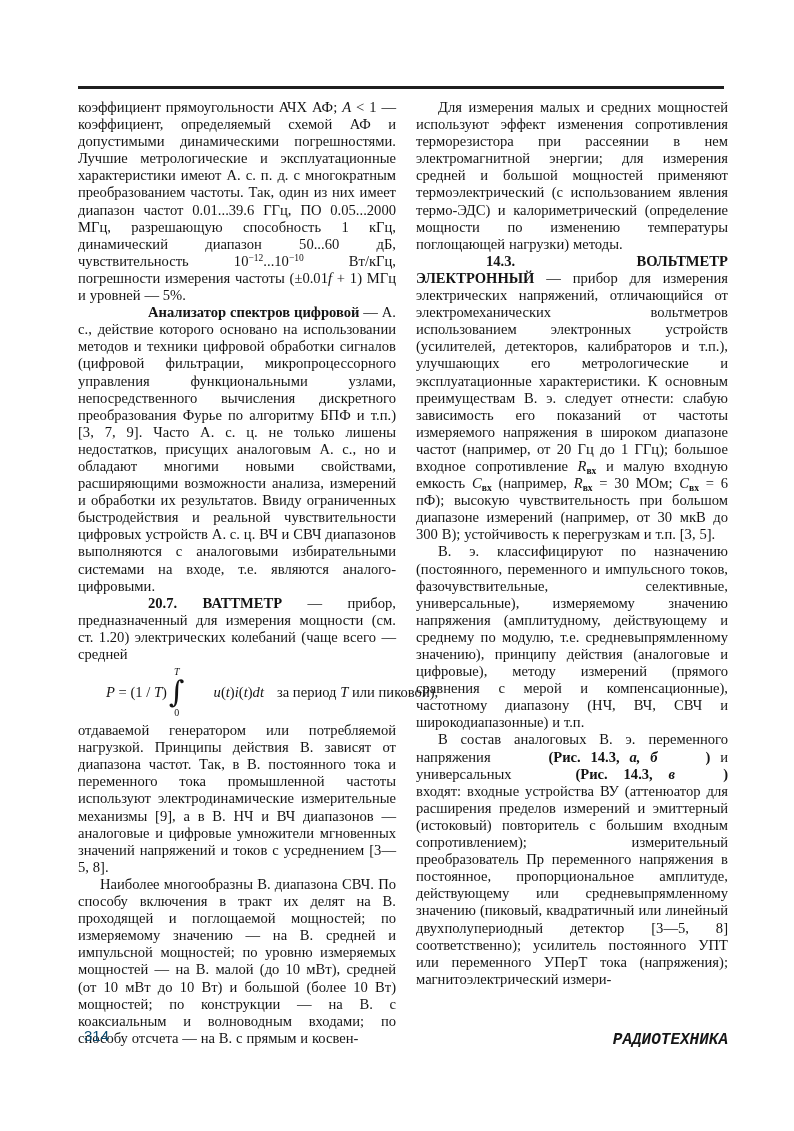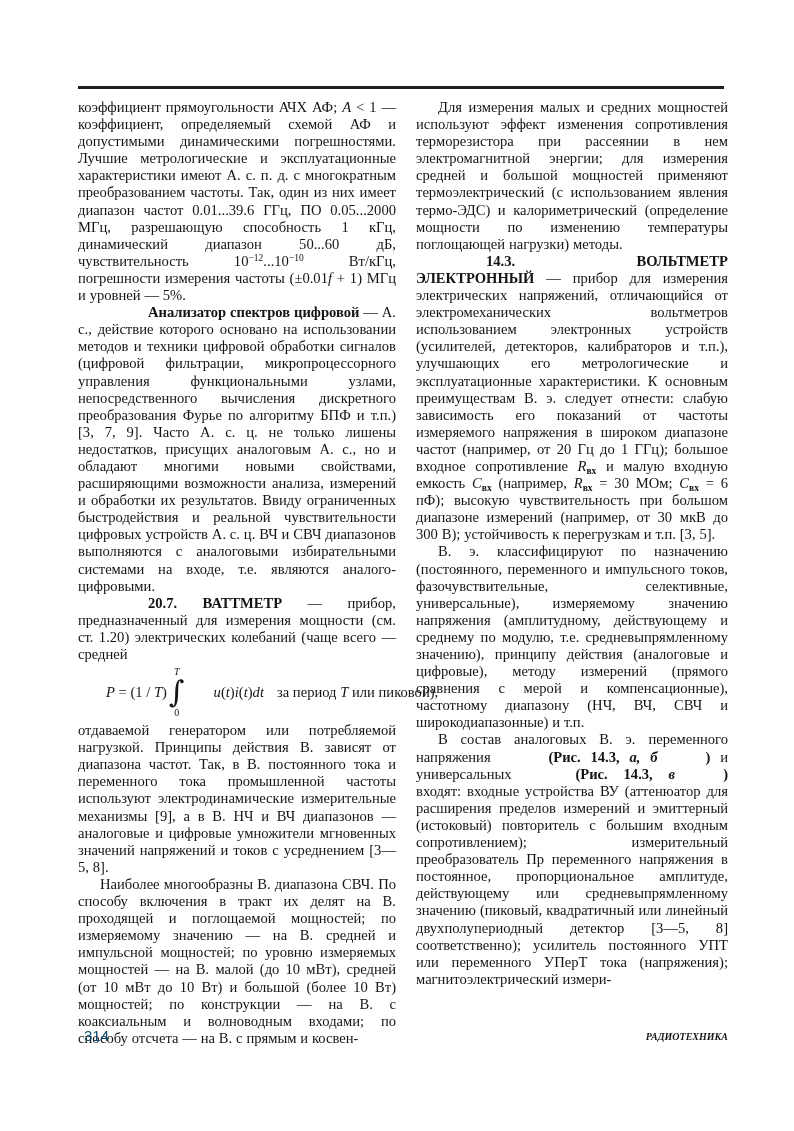--- a/index.html
+++ b/index.html
@@ -34,21 +34,21 @@
   .integral{display:inline-flex;flex-direction:column;align-items:center;
             margin:0 1px 0 2px;}
   .int-limit{font-size:10px;line-height:11px;}
   .int-sym{font-size:30px;line-height:30px;font-family:"DejaVu Serif",serif;}
   .f-tail{margin-left:13px;white-space:nowrap;}
 
   .footer{position:absolute;left:78px;top:1027px;width:650px;
           display:flex;justify-content:space-between;align-items:flex-start;}
   .page-num{font-family:"Liberation Sans",sans-serif;font-size:15px;
             color:#0c4a6e;padding-left:6px;text-align:right;}
-  .journal{font-family:Liberation Serif, serif;font-size:10px;
+  .journal{font-family:Liberation Mono, monospace;font-size:16px;
            font-weight:bold;font-style:italic;color:#161616;padding-top:4px;}
 </style>
 </head>
 <body>
 
 <div class="page">
 
   <div class="header-rule"></div>
 
   <div class="content">

